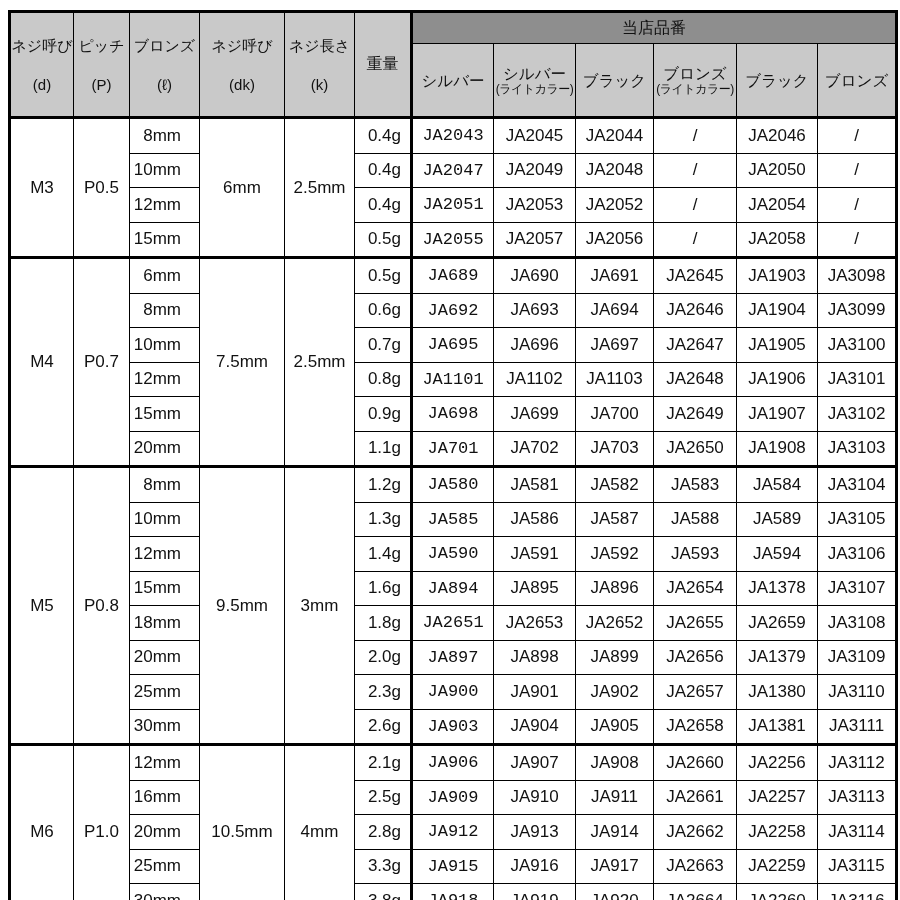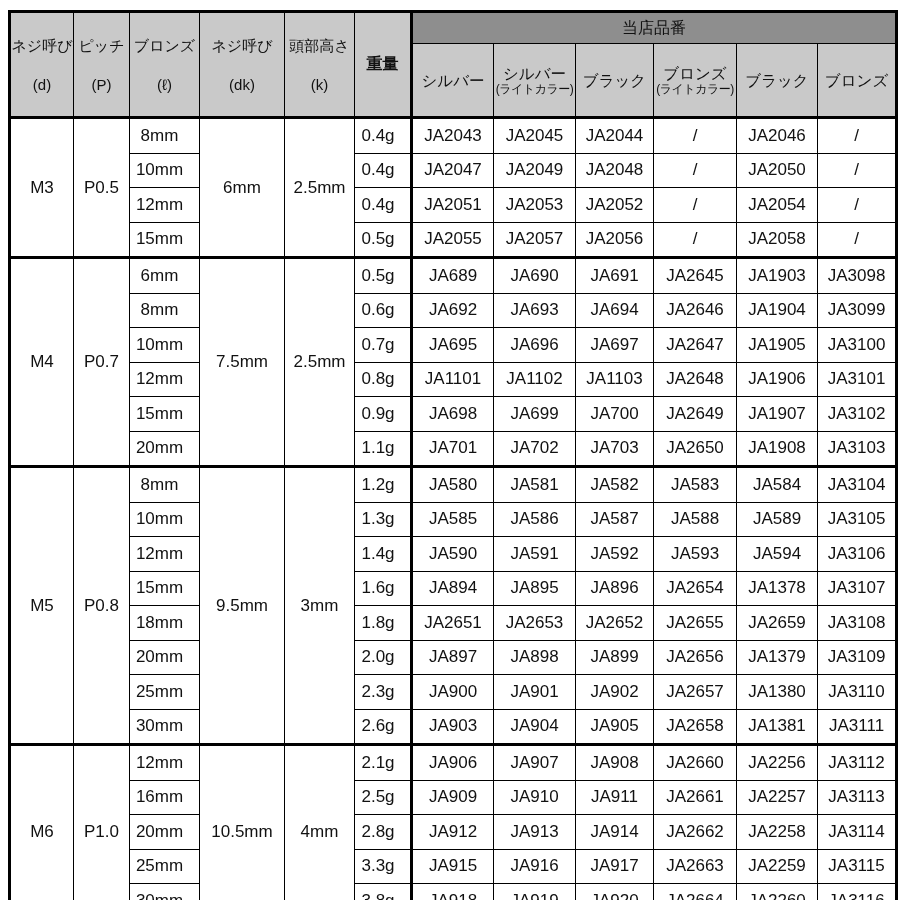--- a/index.html
+++ b/index.html
@@ -37,37 +37,37 @@
     border-left:3px solid var(--border);
     margin-top:12px;
   }
   tr.color-row th{height:72px;border-bottom:3px solid var(--border);}
   th.spec-h{vertical-align:middle;border-bottom:3px solid var(--border);}
   .spec-inner{
     display:flex;flex-direction:column;justify-content:space-evenly;
     align-items:center;height:96px;font-size:15px;
   }
   .spec-symbol{font-size:15px;}
-  th.weight-h{font-size:16px;text-align:center;vertical-align:middle;font-weight:bold;}
+  th.weight-h{font-size:16px;text-align:center;vertical-align:middle;}
   th.color-h{text-align:center;vertical-align:middle;}
   th.color-first{border-left:3px solid var(--border);}
   .color-main{font-size:15.5px;line-height:19px;}
   .color-sub{font-size:12px;line-height:13px;letter-spacing:-0.5px;}
   
   tbody td{
     background:#ffffff;
     height:33.5px;
     font-size:17px;
     text-align:center;
     vertical-align:middle;
   }
   tbody tr.section-start td{border-top:3px solid var(--border);}
-  td.len-cell{text-align:center;padding-right:10px;}
-  td.weight-cell{text-align:center;padding-right:9px;}
-  td.part-first{border-left:3px solid var(--border);}
+  td.len-cell{text-align:right;padding-right:18px;}
+  td.weight-cell{text-align:right;padding-right:9px;}
+  td.part-first{border-left:3px solid var(--border);font-family:Liberation Mono, monospace;}
 </style>
 </head>
 <body>
 
 <div class="page">
   <table class="spec-table">
     <colgroup>
       <col style="width:64px">
         <col style="width:56px">
         <col style="width:70px">
@@ -102,21 +102,21 @@
           </div>
         </th>
         <th class="spec-h" rowspan="2">
           <div class="spec-inner">
             <span>ネジ呼び</span>
             <span class="spec-symbol">(dk)</span>
           </div>
         </th>
         <th class="spec-h" rowspan="2">
           <div class="spec-inner">
-            <span>頭部高さ</span>
+            <span>ネジ長さ</span>
             <span class="spec-symbol">(k)</span>
           </div>
         </th>
         <th class="spec-h weight-h" rowspan="2">重量</th>
         <th class="banner" colspan="6">当店品番</th>
       </tr>
       <tr class="color-row">
         <th class="color-h color-first">
           <div class="color-main">シルバー</div>
         </th>

